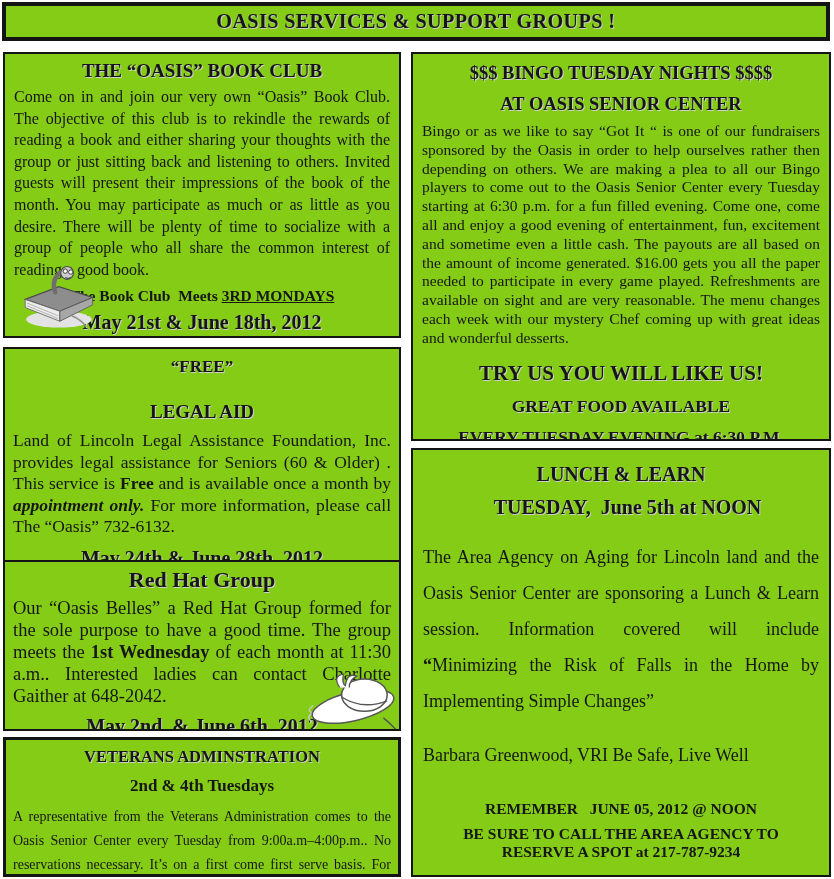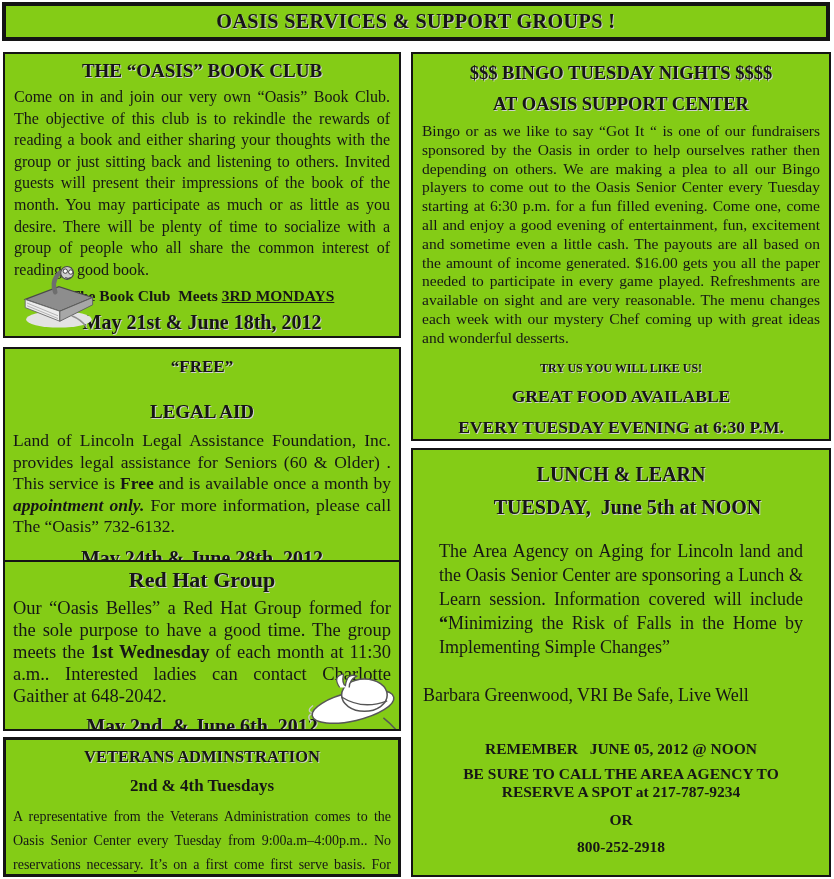--- a/index.html
+++ b/index.html
@@ -59,29 +59,29 @@
   .va{left:3px;top:737px;width:398px;height:140px;border-width:3px;}
   .va-title{font-size:16.5px;font-weight:bold;margin-top:7px;}
   .va-sub{font-size:17px;font-weight:bold;margin-top:9px;}
   .va-body{font-size:14px;line-height:24px;padding:0 7px;margin-top:9px;}
 
   
   .bg{left:411px;top:52px;width:420px;height:389px;}
   .bg-title1{font-size:18.5px;font-weight:bold;margin-top:9px;}
   .bg-title2{font-size:18.5px;font-weight:bold;margin-top:10px;}
   .bg-body{font-size:15.5px;line-height:18.8px;padding:0 9px;margin-top:7px;}
-  .bg-cta1{font-size:12px;font-weight:bold;margin-top:13px;}
+  .bg-cta1{font-size:21px;font-weight:bold;margin-top:13px;}
   .bg-cta2{font-size:17.5px;font-weight:bold;margin-top:10px;}
   .bg-cta3{font-size:17.5px;font-weight:bold;margin-top:10px;}
 
   
   .ll{left:411px;top:448px;width:420px;height:429px;}
   .ll-title1{font-size:20px;font-weight:bold;margin-top:13px;}
   .ll-title2{font-size:20px;font-weight:bold;margin-top:10px;padding-left:13px;}
-  .ll-body{font-size:18px;line-height:24px;padding:0 26px;margin-top:20px;}
+  .ll-body{font-size:18px;line-height:36px;padding:0 10px;margin-top:20px;}
   .ll-speaker{font-size:18px;padding:0 10px;margin-top:26px;}
   .ll-rem1{font-size:15.5px;font-weight:bold;margin-top:34px;}
   .ll-rem2{font-size:15.5px;font-weight:bold;margin-top:7px;padding:0 36px;}
   .ll-or{font-size:15.5px;font-weight:bold;margin-top:10px;}
   .ll-phone{font-size:15.5px;font-weight:bold;margin-top:9px;}
 </style>
 </head>
 <body>
 
 <div class="page">
@@ -134,21 +134,21 @@
   </div>
 
   <div class="box va">
     <div class="ctr va-title shadowed">VETERANS ADMINSTRATION</div>
     <div class="ctr va-sub">2nd &amp; 4th Tuesdays</div>
     <div class="jbody va-body">A representative from the Veterans Administration comes to the Oasis Senior Center every Tuesday from 9:00a.m–4:00p.m..  No reservations necessary.  It’s on a first come first serve basis.  For further information you can call the Oasis at 732-6132.</div>
   </div>
 
   <div class="box bg">
     <div class="ctr bg-title1 shadowed">$$$ BINGO TUESDAY NIGHTS $$$$</div>
-    <div class="ctr bg-title2 shadowed">AT OASIS SUPPORT CENTER</div>
+    <div class="ctr bg-title2 shadowed">AT OASIS SENIOR CENTER</div>
     <div class="jbody bg-body">Bingo or as we like to say “Got It “ is one of  our  fundraisers sponsored by the Oasis in order to help ourselves rather then depending on others. We are making a plea to all our Bingo players to come out to the Oasis Senior Center every Tuesday starting at 6:30 p.m. for a fun filled evening. Come one, come all and enjoy a good evening of entertainment, fun, excitement and sometime even a little cash. The payouts are all based on the amount of income generated. $16.00 gets you all the paper needed to participate in every game played. Refreshments are available on sight and are very reasonable. The menu changes each week with our mystery Chef coming up with great ideas and wonderful desserts.</div>
     <div class="ctr bg-cta1 shadowed">TRY US YOU WILL LIKE US!</div>
     <div class="ctr bg-cta2 shadowed">GREAT FOOD AVAILABLE</div>
     <div class="ctr bg-cta3 shadowed">EVERY TUESDAY EVENING at 6:30 P.M.</div>
   </div>
 
   <div class="box ll">
     <div class="ctr ll-title1 shadowed">LUNCH &amp; LEARN</div>
     <div class="ctr ll-title2 pre shadowed">TUESDAY,  June 5th at NOON</div>
     <div class="jbody ll-body"><span>The Area Agency on Aging for Lincoln land and the Oasis Senior Center are sponsoring a Lunch &amp; Learn session.  Information covered will include </span><b>“</b><span>Minimizing the Risk of Falls in the Home by Implementing Simple Changes”</span></div>

